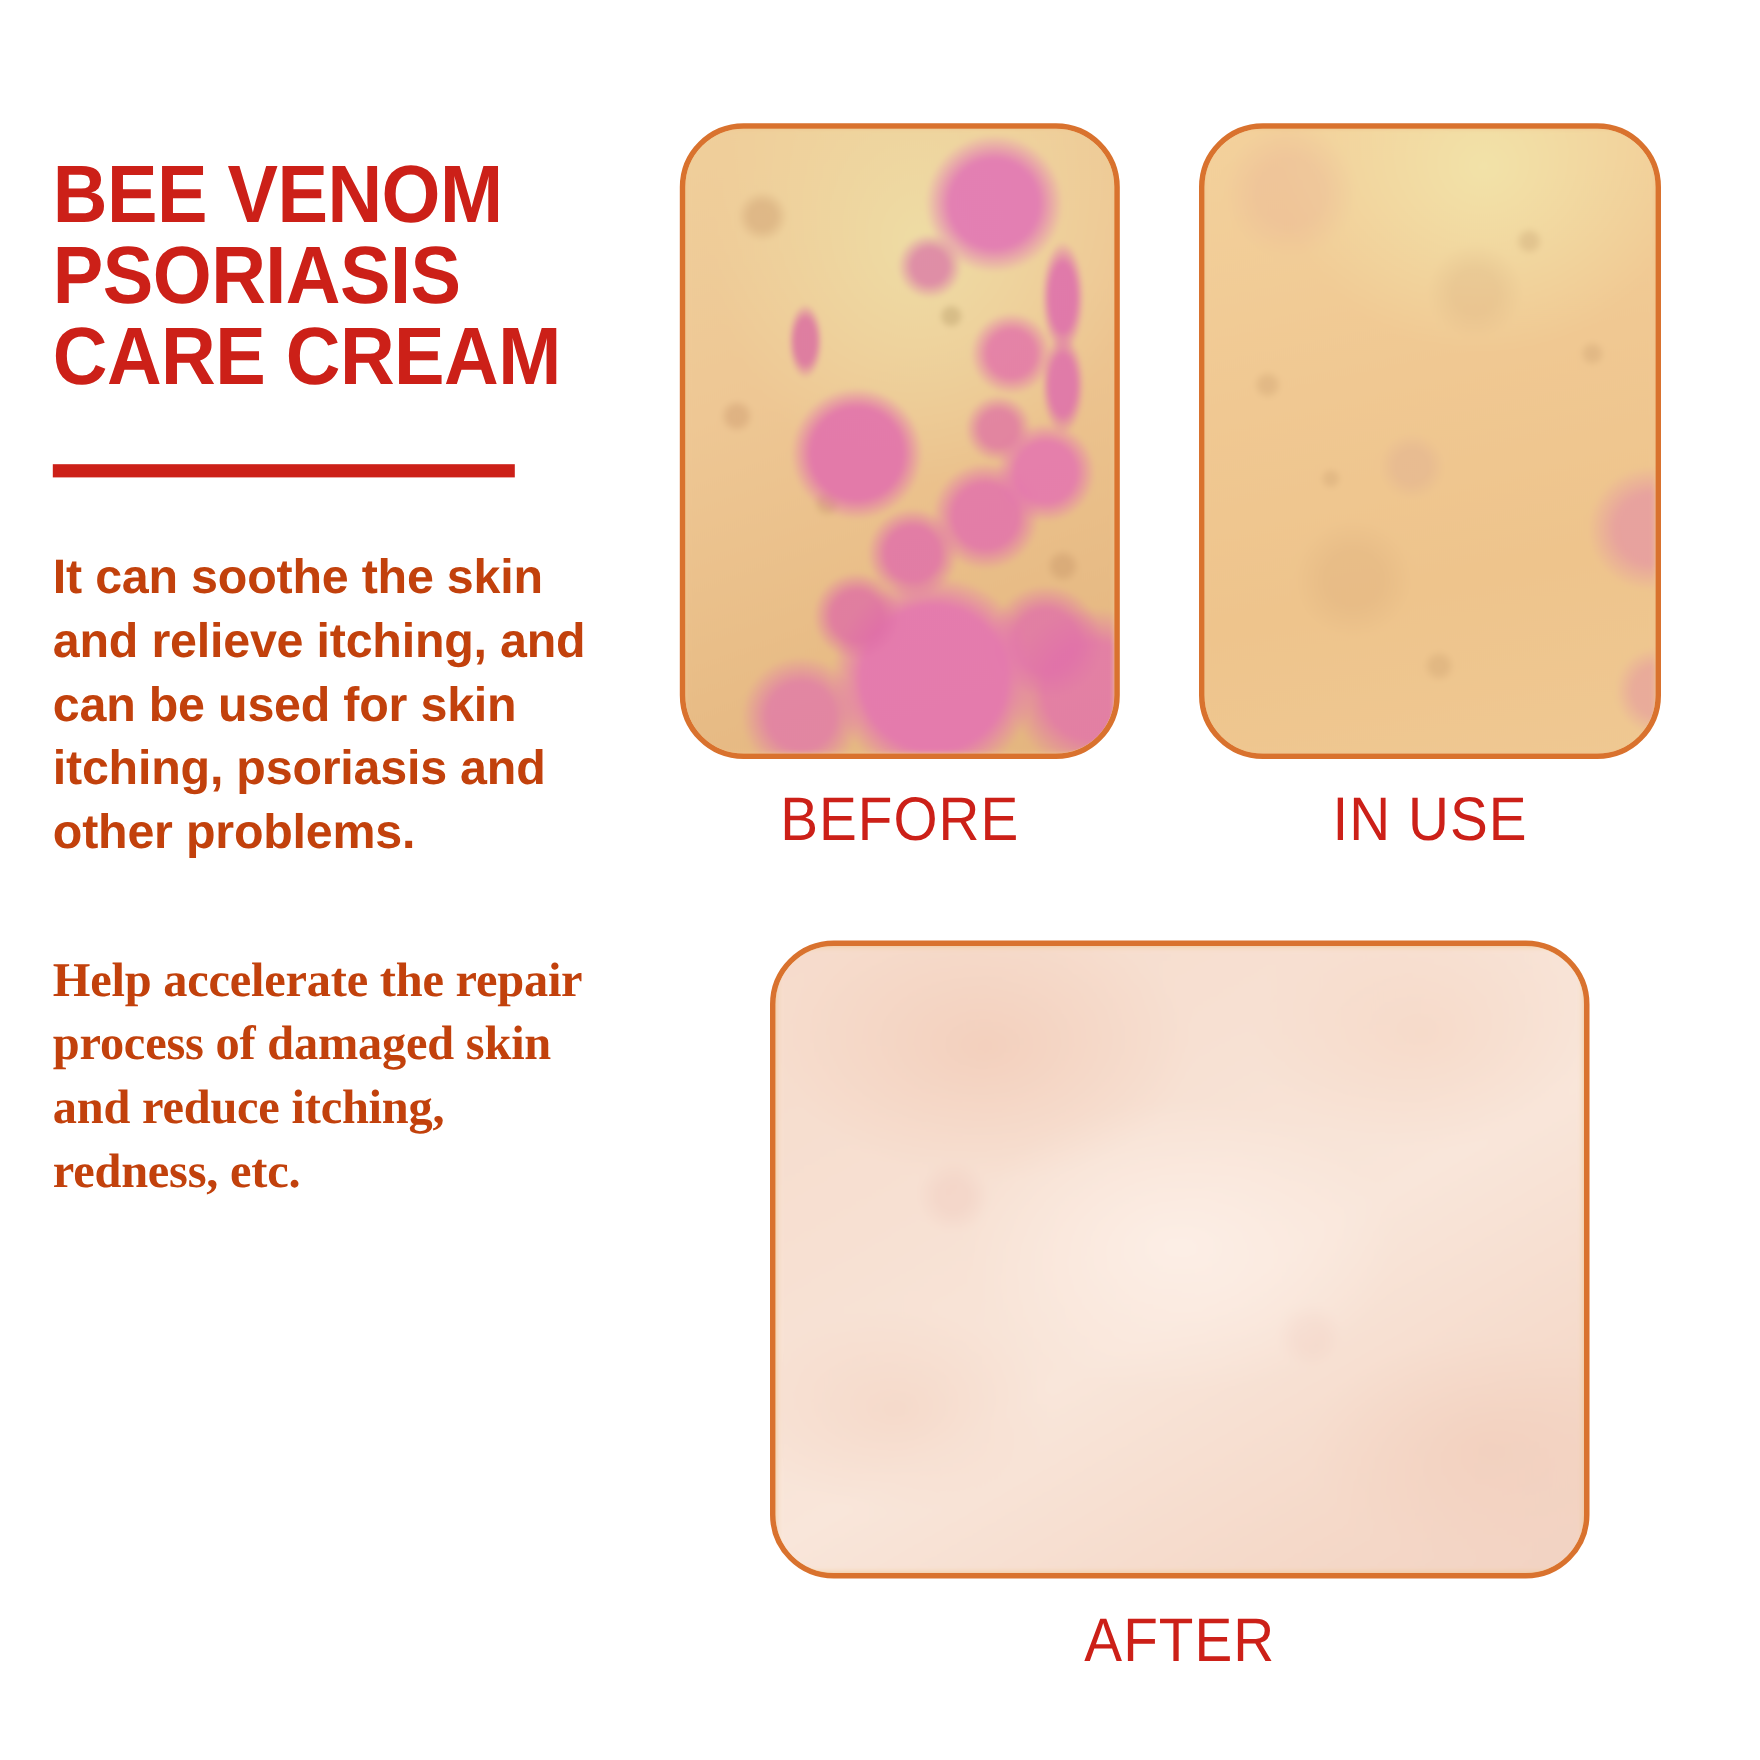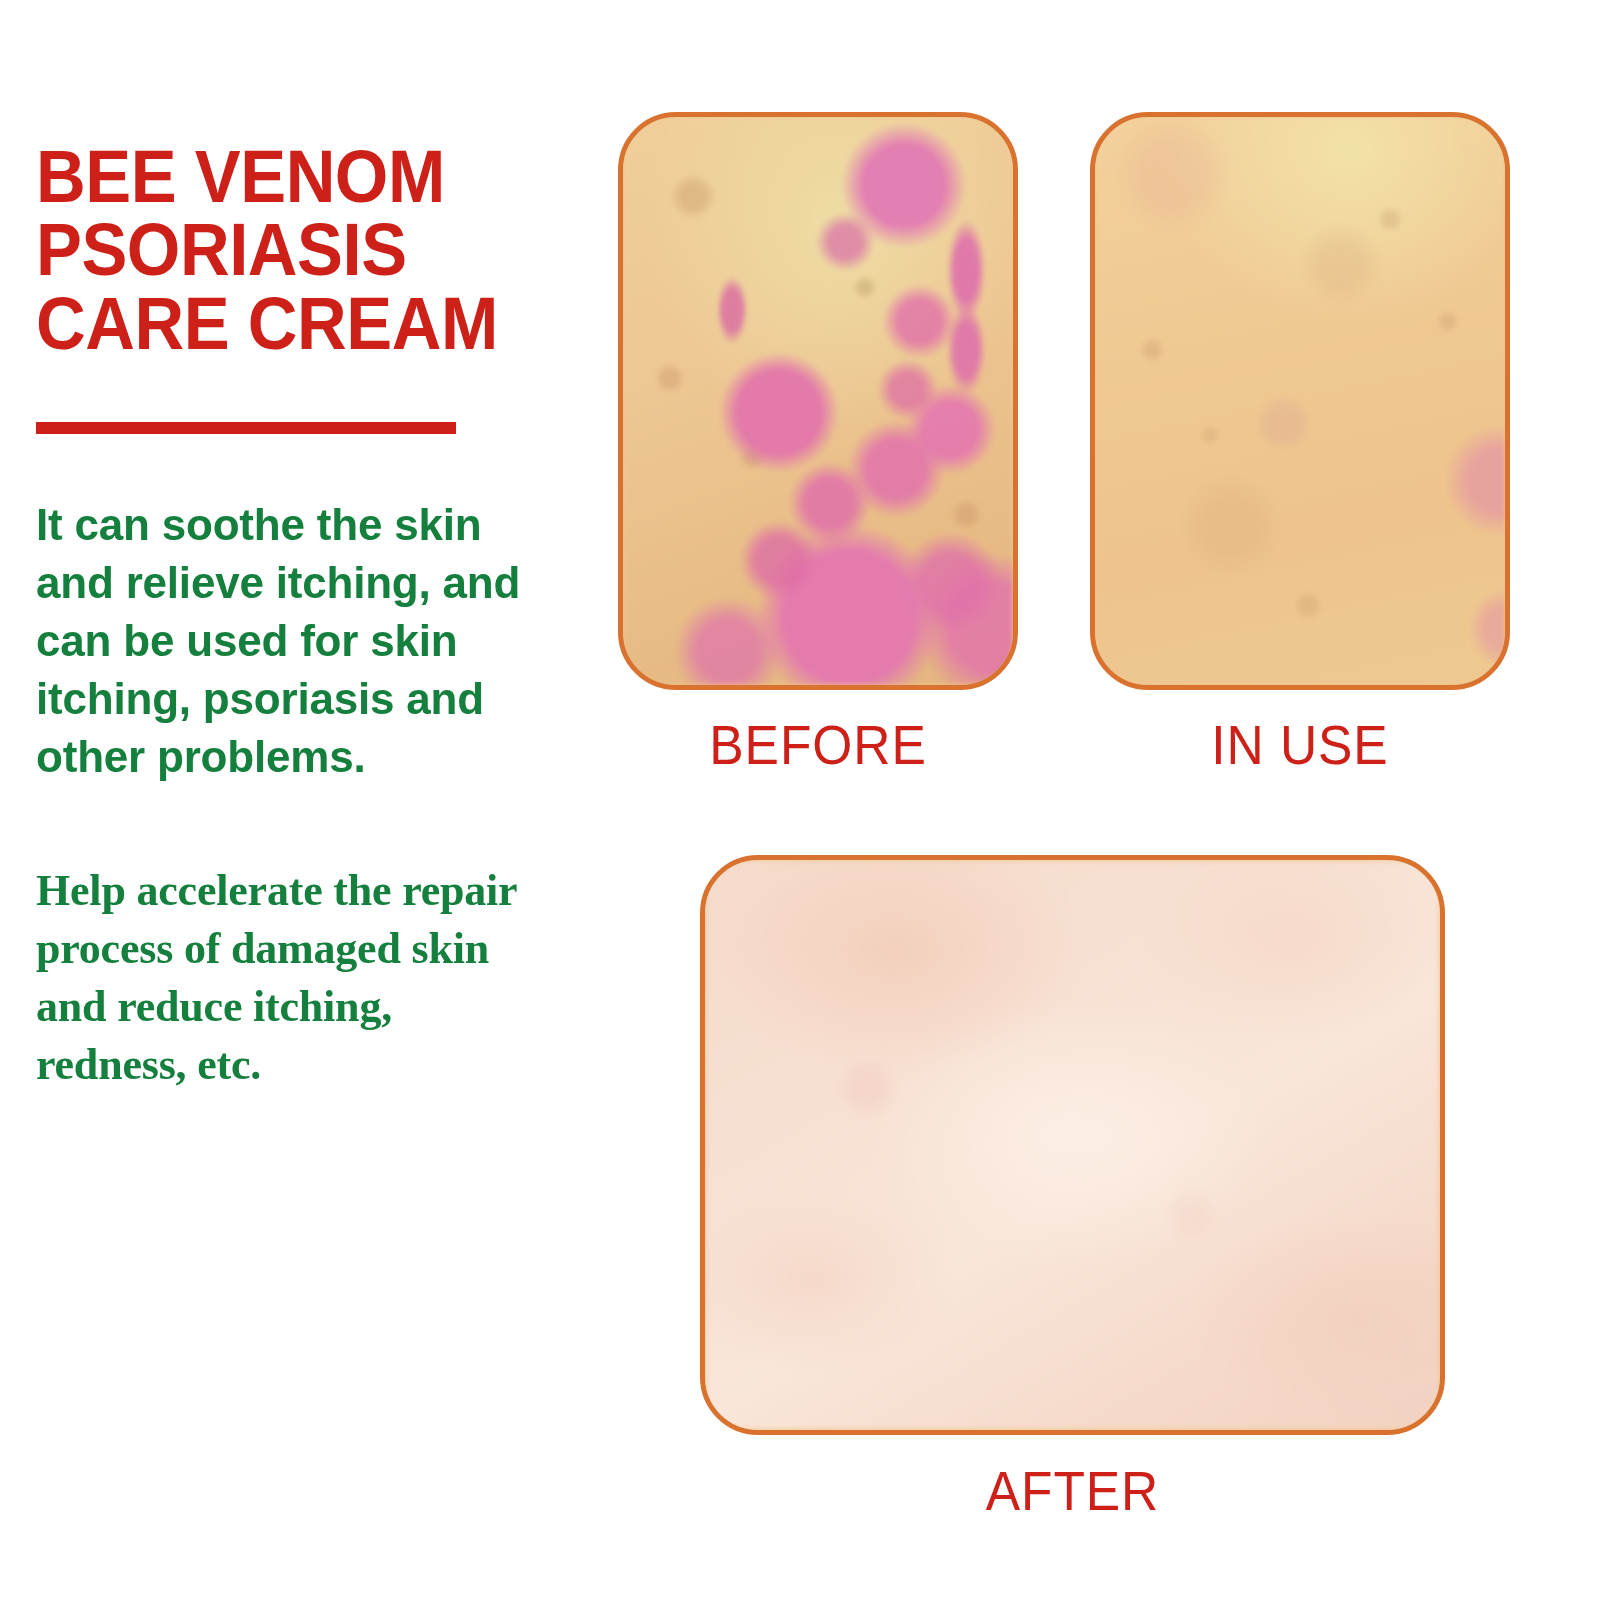--- a/index.html
+++ b/index.html
@@ -14,21 +14,21 @@
 
   .poster {
     position:relative;
     width:1600px; height:1600px;
     background:#ffffff;
   }
 
   
   .left-col {
     position:absolute;
-    left:36px; top:140px;
+    left:48px; top:140px;
     width:545px;
   }
 
   .headline {
     font-family:"Liberation Sans", sans-serif;
     font-weight:bold;
     font-size:74px;
     line-height:0.99;
     letter-spacing:-0.5px;
     color:#CC2018;
@@ -45,21 +45,21 @@
     background:#CC2018;
   }
 
   .body-block {
     margin-top:62px;
     font-family:"Liberation Sans", sans-serif;
     font-weight:bold;
     font-size:44px;
     line-height:1.32;
     letter-spacing:-0.2px;
-    color:#15803d;
+    color:#c2410c;
     width:510px;
   }
   .body-block.second { margin-top:76px;font-family:Liberation Serif, serif; }
 
   
   .panel {
     position:absolute;
     border:5px solid #D9722E;
     border-radius:58px;
     overflow:hidden;

